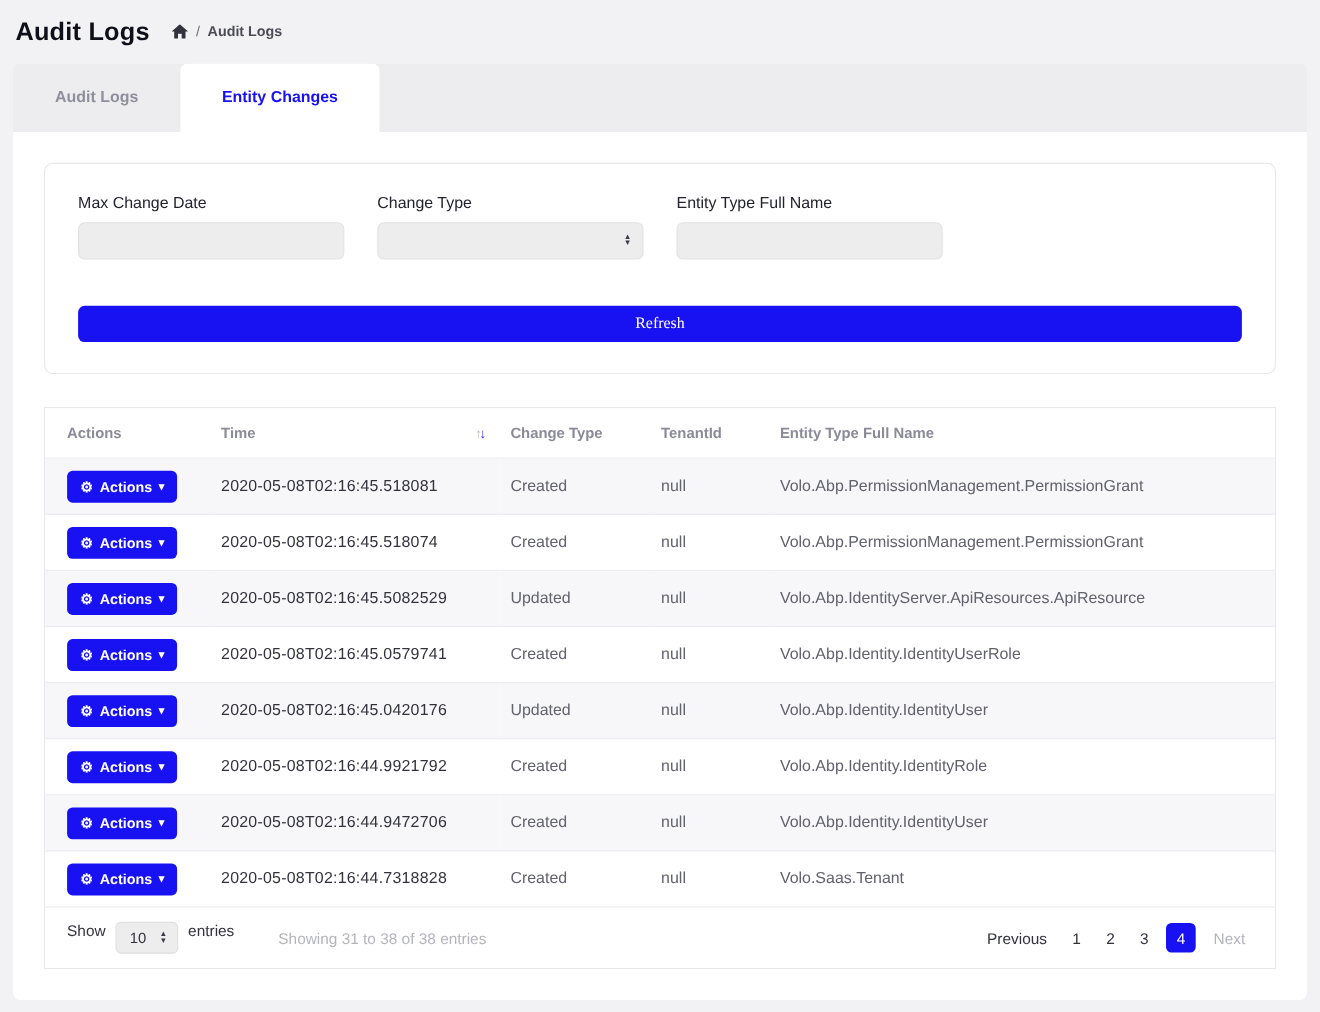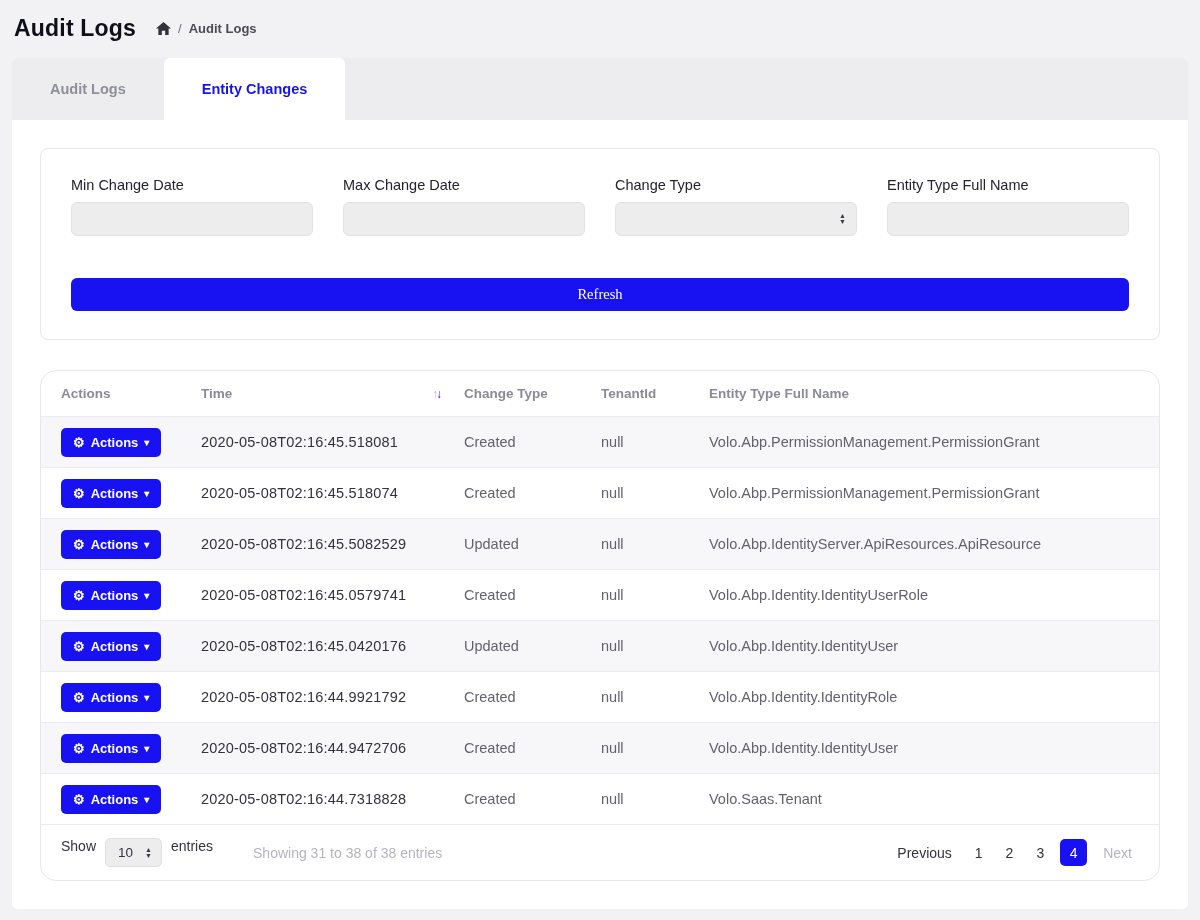--- a/index.html
+++ b/index.html
@@ -119,21 +119,21 @@
     border-radius: 6px;
     font-size: 14.5px;
     font-family: Liberation Serif, serif;
     cursor: pointer;
   }
 
   
   .table-card {
     margin-top: 30px;
     border: 1px solid #e8e8ec;
-    border-radius: 16px;
+    border-radius: 0;
     overflow: hidden;
     background: #fff;
   }
   table { width: 100%; border-collapse: collapse; }
   col.c-actions { width: 150px; }
   col.c-time { width: 263px; }
   col.c-changetype { width: 137px; }
   col.c-tenant { width: 108px; }
   th {
     text-align: left;
@@ -232,24 +232,20 @@
 
 <div class="tabbar">
   <div class="tab">Audit Logs</div>
   <div class="tab active">Entity Changes</div>
 </div>
 
 <div class="panel">
 
   <section class="filter-card">
     <div class="filter-grid">
-      <div class="field">
-        <label>Min Change Date</label>
-        <input type="text" value="" style="">
-      </div>
       <div class="field">
         <label>Max Change Date</label>
         <input type="text" value="" style="">
       </div>
       <div class="field">
         <label>Change Type</label>
         <div class="sel">
           <span></span>
           <span class="updown">
             <span>▲</span>

